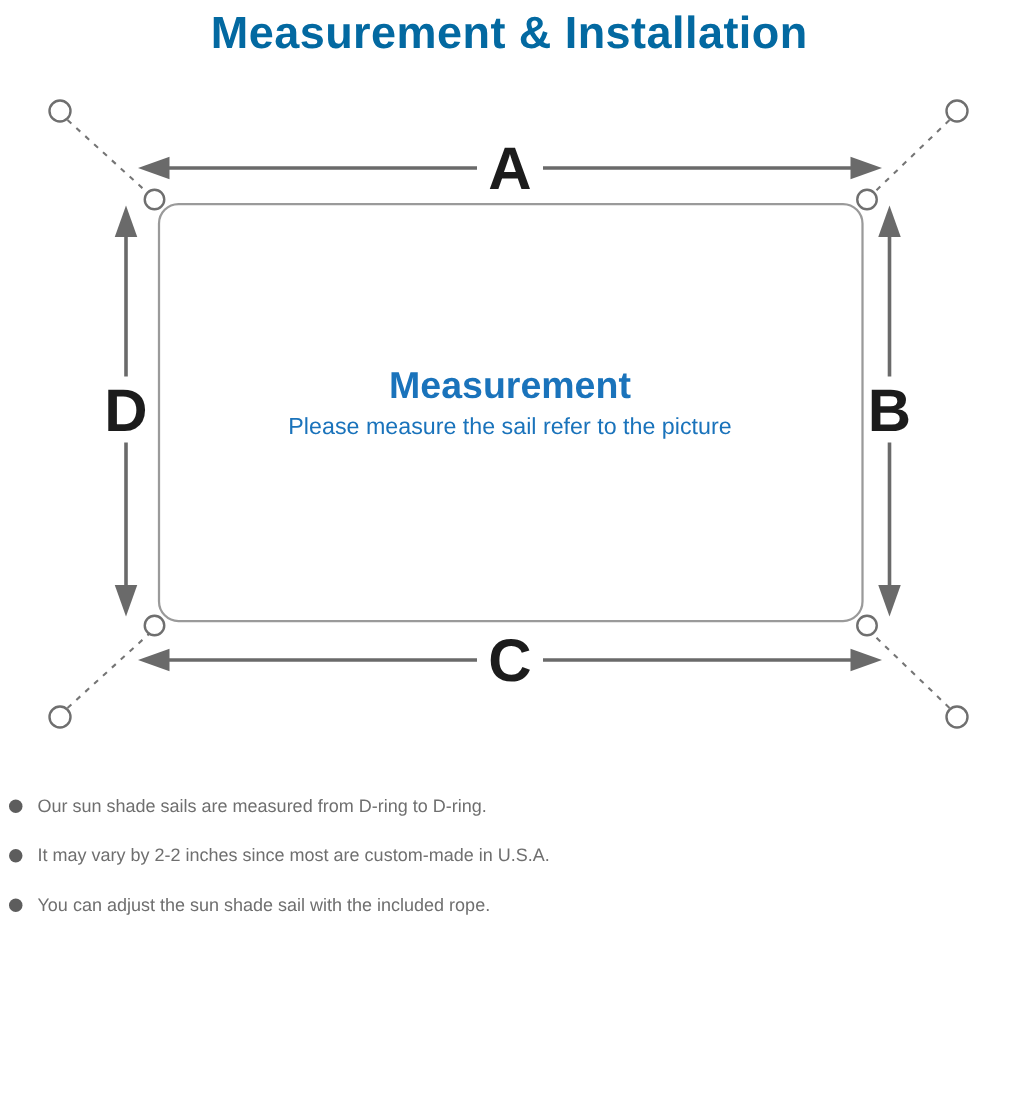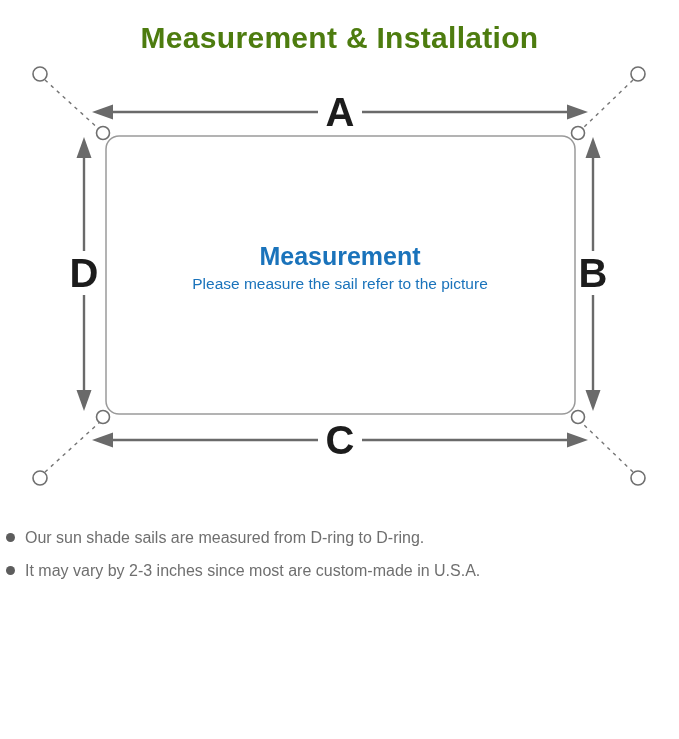--- a/index.html
+++ b/index.html
@@ -7,29 +7,29 @@
     padding: 0;
     background: #ffffff;
     width: 679px;
     height: 739px;
     font-family: "Liberation Sans", sans-serif;
     overflow: hidden;
   }
   .page { width: 679px; height: 739px; background: #fff; }
   .title {
     margin: 0;
-    padding-top: 20px;
+    padding-top: 5px;
     height: 50px;
     box-sizing: border-box;
     text-align: center;
     font-size: 30px;
     line-height: 36px;
     font-weight: bold;
     letter-spacing: 0.3px;
-    color: #4d7c0f;
+    color: #0369a1;
   }
   .diagram {
     display: block;
     width: 679px;
     height: 460px;
   }
   .diagram text { font-family: "Liberation Sans", sans-serif; }
   .dim-label {
     font-size: 40px;
     font-weight: bold;
@@ -46,21 +46,21 @@
   }
   .notes {
     list-style: none;
     margin: 0;
     padding: 16px 10px 0 6px;
   }
   .note {
     display: flex;
     gap: 10px;
     color: #6f6f6f;
-    font-size: 16px;
+    font-size: 12px;
     line-height: 23px;
     margin-bottom: 10px;
   }
   .dot {
     flex: 0 0 auto;
     width: 9px;
     height: 9px;
     border-radius: 50%;
     background: #5d5d5d;
     margin-top: 7px;
@@ -130,17 +130,21 @@
     <text class="center-sub" x="340" y="239" text-anchor="middle">Please measure the sail refer to the picture</text>
   </svg>
 
   <ul class="notes">
       <li class="note">
       <span class="dot"></span>
       <span>Our sun shade sails are measured from D-ring to D-ring.</span>
     </li>
       <li class="note">
       <span class="dot"></span>
-      <span>It may vary by 2-3 inches since most are custom-made in U.S.A.</span>
+      <span>It may vary by 2-2 inches since most are custom-made in U.S.A.</span>
+    </li>
+      <li class="note">
+      <span class="dot"></span>
+      <span>You can adjust the sun shade sail with the included rope.</span>
     </li>
     </ul>
 
 </div>
 
 </body></html>

